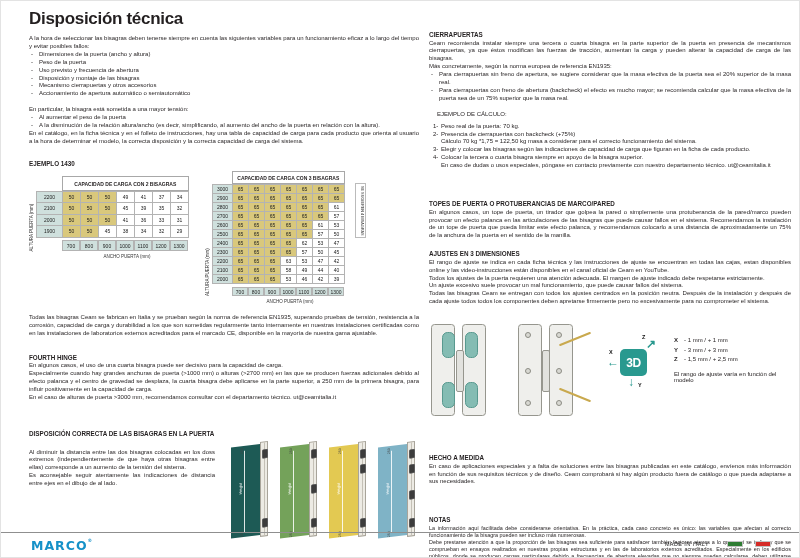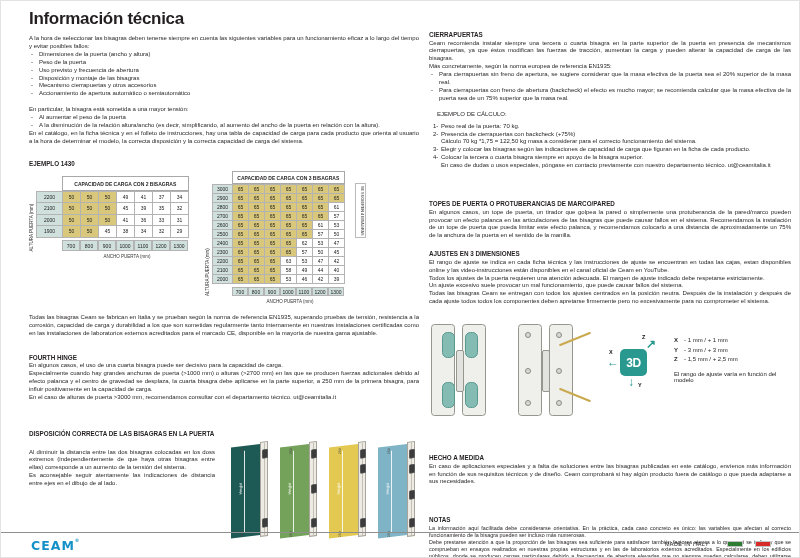--- a/index.html
+++ b/index.html
@@ -106,21 +106,21 @@
   .flag-rect { width:16px; height:6px; border:0.5px solid #c2c2c2; box-sizing:border-box; }
   .flag-green { background:var(--flaggreen); margin-left:18px; }
   .flag-red { background:var(--flagred); margin-left:12px; }
 </style>
 </head>
 <body>
 
 <div id="page">
 
   <div class="col-left">
-    <h1 class="doc-title">Información técnica</h1>
+    <h1 class="doc-title">Disposición técnica</h1>
 
     <p class="body-txt">A la hora de seleccionar las bisagras deben tenerse siempre en cuenta las siguientes variables para un funcionamiento eficaz a lo largo del tiempo y evitar posibles fallos:</p>
     <div>
         <div class="li-row">
           <span class="li-marker">-</span>
           <span class="li-text">Dimensiones de la puerta (ancho y altura)</span>
         </div>
         <div class="li-row">
           <span class="li-marker">-</span>
           <span class="li-text">Peso de la puerta</span>
@@ -499,19 +499,19 @@
 
     <div class="sec-head mt34">HECHO A MEDIDA</div>
     <p class="body-txt">En caso de aplicaciones especiales y a falta de soluciones entre las bisagras publicadas en este catálogo, envíenos más información en función de sus requisitos técnicos y de diseño.  Ceam comprobará si hay algún producto fuera de catálogo o que pueda adaptarse a sus necesidades.</p>
 
     <div class="sec-head mt30">NOTAS</div>
     <p class="body-txt sm">La información aquí facilitada debe considerarse orientativa. En la práctica, cada caso concreto es único: las variables que afectan al correcto funcionamiento de la bisagra pueden ser incluso más numerosas.
 Debe prestarse atención a que la proporción de las bisagras sea suficiente para satisfacer también factores ajenos a lo que aquí se indica y que se comprueban en ensayos realizados en nuestras propias estructuras y en las de laboratorios externos acreditados. Especialmente en los edificios públicos, donde se producen cargas particulares debido a frecuencias de abertura elevadas que no siempre pueden calcularse, deben utilizarse bisagras de tamaño suficiente, aunque el peso de la puerta no lo requeriría. Para un rendimiento ideal, dependiendo del modelo de bisagra, su finalidad y el ambiente de uso, puede ser útil, aunque no obligatorio, lubricar la bisagra una vez cada 2 años, o más según la frecuencia de apertura, con un lubricante de silicona.</p>
   </div>
 
   <div class="footline"></div>
-  <div class="logo"><span>CEAM</span><sup>®</sup></div>
+  <div class="logo"><span>MARCO</span><sup>®</sup></div>
   <div class="madein">
     <span class="madein-label">MADE IN ITALY</span>
     <span class="flag-rect flag-green"></span>
     <span class="flag-rect flag-red"></span>
   </div>
 </div>
 
 </body></html>

